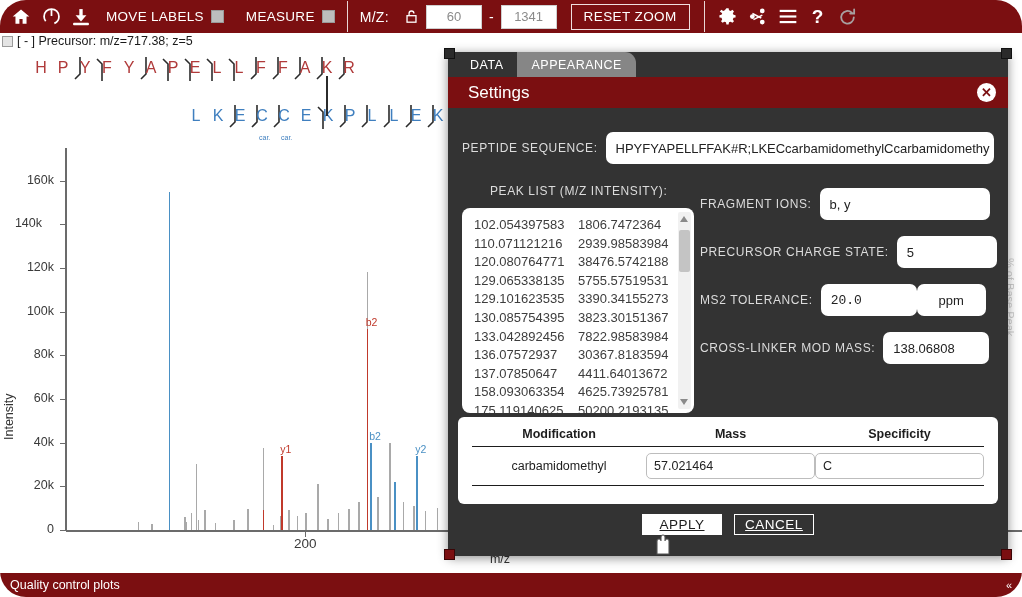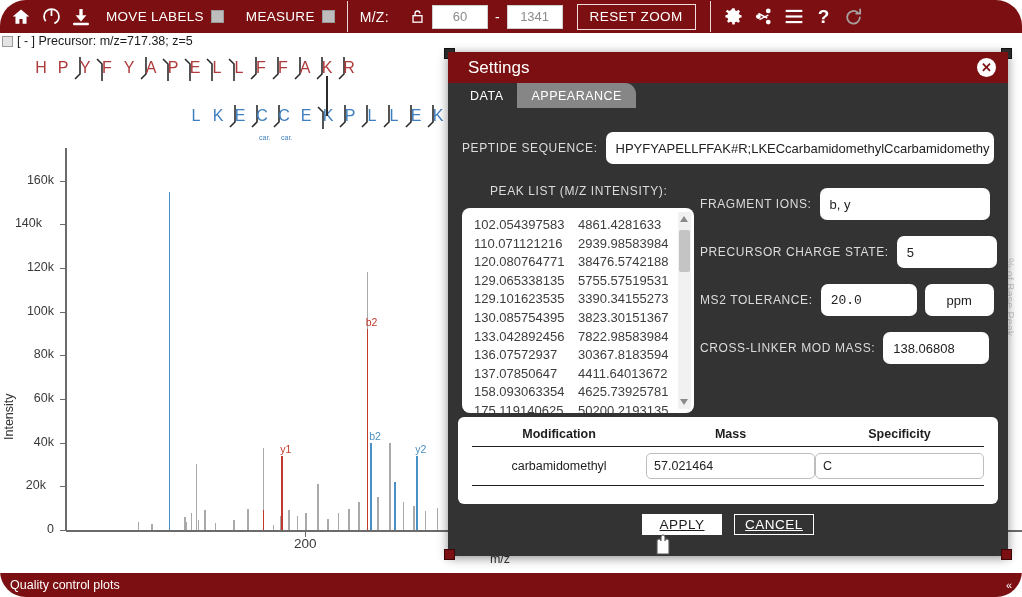--- a/index.html
+++ b/index.html
@@ -49,21 +49,21 @@
     display: inline-block;
   }
   .tb-sep {
     width: 1px; height: 31px;
     background: #e9d6d6;
     margin: 0 12px;
     flex: none;
   }
   .mz-label {
     color: #ffffff; font-size: 14px; letter-spacing: .3px;
-    margin-right: 22px;
+    margin-right: 16px;
   }
   .mz-input {
     width: 56px; height: 24px;
     background: #ffffff;
     border: 1px solid #cfcfcf;
     color: #8b8b8b;
     font-size: 13px;
     text-align: center;
     line-height: 22px;
     font-family: "Liberation Sans", sans-serif;
@@ -564,21 +564,21 @@
         <div class="ytickrow" style="top: 120.057px; padding-right: 12px;">120k</div>
         <div class="ytickmark" style="top: 128.057px;"></div>
         <div class="ytickrow" style="top: 163.714px; padding-right: 12px;">100k</div>
         <div class="ytickmark" style="top: 171.714px;"></div>
         <div class="ytickrow" style="top: 207.371px; padding-right: 12px;">80k</div>
         <div class="ytickmark" style="top: 215.371px;"></div>
         <div class="ytickrow" style="top: 251.029px; padding-right: 12px;">60k</div>
         <div class="ytickmark" style="top: 259.029px;"></div>
         <div class="ytickrow" style="top: 294.686px; padding-right: 12px;">40k</div>
         <div class="ytickmark" style="top: 302.686px;"></div>
-        <div class="ytickrow" style="top: 338.343px; padding-right: 20px;">20k</div>
+        <div class="ytickrow" style="top: 338.343px; padding-right: 12px;">20k</div>
         <div class="ytickmark" style="top: 346.343px;"></div>
         <div class="ytickrow" style="top: 382px; padding-right: 12px;">0</div>
         <div class="ytickmark" style="top: 390px;"></div>
       </div>
     <div id="yaxis" style="left:65px; top:8px; height:383px;"></div>
     <div id="xaxis" style="top:390px; width:957px;"></div>
     <div id="peaks" style="position:absolute; left:66px; top:8px; width:957px; height:382px;">
         <div class="peak" style="left: 71.775px; width: 1.6px; height: 8.07657px; background: rgb(169, 169, 169);"></div>
         <div class="peak" style="left: 85.4464px; width: 1.6px; height: 6.33029px; background: rgb(169, 169, 169);"></div>
         <div class="peak" style="left: 102.536px; width: 1.6px; height: 84.04px; background: rgb(169, 169, 169);"></div>
@@ -682,45 +682,45 @@
     <div class="xlabel" style="left:470px; top:412px; width:60px;">m/z</div>
     <div class="rightlabel" style="left:1016px; top:118px;">% of Base Peak</div>
   </div>
 
   <div id="dialog">
     <div class="handle-dark" style="left:-4px; top:-4px;"></div>
     <div class="handle-dark" style="right:-4px; top:-4px;"></div>
     <div class="handle-red" style="left:-4px; bottom:-4px;"></div>
     <div class="handle-red" style="right:-4px; bottom:-4px;"></div>
 
+    <div id="tabs">
+      <div class="tab active">DATA</div>
+      <div class="tab inactive">APPEARANCE</div>
+    </div>
+
     <div id="dlg-title">
       <span>Settings</span>
       <div id="dlg-close">✕</div>
-    </div>
-
-    <div id="tabs">
-      <div class="tab active">DATA</div>
-      <div class="tab inactive">APPEARANCE</div>
     </div>
 
     <div class="dlg-body">
 
       <div class="row" style="margin-top:12px;">
         <div class="fld-label">PEPTIDE SEQUENCE:</div>
         <div class="txtinput" style="margin-left:8px; width:396px;">HPYFYAPELLFFAK#R;LKECcarbamidomethylCcarbamidomethy</div>
       </div>
 
       <div class="row" style="align-items:flex-start; margin-top:20px;">
         <div style="width:250px;">
           <div class="fld-label" style="margin-bottom:10px;margin-left:28px;">PEAK LIST (M/Z INTENSITY):</div>
           <div id="peaklist-box">
             <div id="peaklist-rows">
                 <div class="peakrow">
                   <span class="mzv">102.054397583</span>
-                  <span>4861.4281633</span>
+                  <span>1806.7472364</span>
                 </div>
                 <div class="peakrow">
                   <span class="mzv">110.071121216</span>
                   <span>2939.98583984</span>
                 </div>
                 <div class="peakrow">
                   <span class="mzv">120.080764771</span>
                   <span>38476.5742188</span>
                 </div>
                 <div class="peakrow">
@@ -769,21 +769,21 @@
             <div class="fld-label">FRAGMENT IONS:</div>
             <div class="txtinput" style="margin-left:8px; width:170px;">b, y</div>
           </div>
           <div class="row" style="margin-top:16px;">
             <div class="fld-label">PRECURSOR CHARGE STATE:</div>
             <div class="txtinput" style="margin-left:8px; width:100px;">5</div>
           </div>
           <div class="row" style="margin-top:16px;">
             <div class="fld-label">MS2 TOLERANCE:</div>
             <div class="txtinput" style="margin-left:8px; width:96px;font-family:Liberation Mono, monospace;">20.0</div>
-            <div class="txtinput" style="margin-left:8px; width:69px; justify-content:center;">ppm</div>
+            <div class="txtinput" style="width:69px; justify-content:center;">ppm</div>
           </div>
           <div class="row" style="margin-top:16px;">
             <div class="fld-label">CROSS-LINKER MOD MASS:</div>
             <div class="txtinput" style="margin-left:8px; width:106px;">138.06808</div>
           </div>
         </div>
       </div>
     </div>
 
     <div id="mod-panel">

